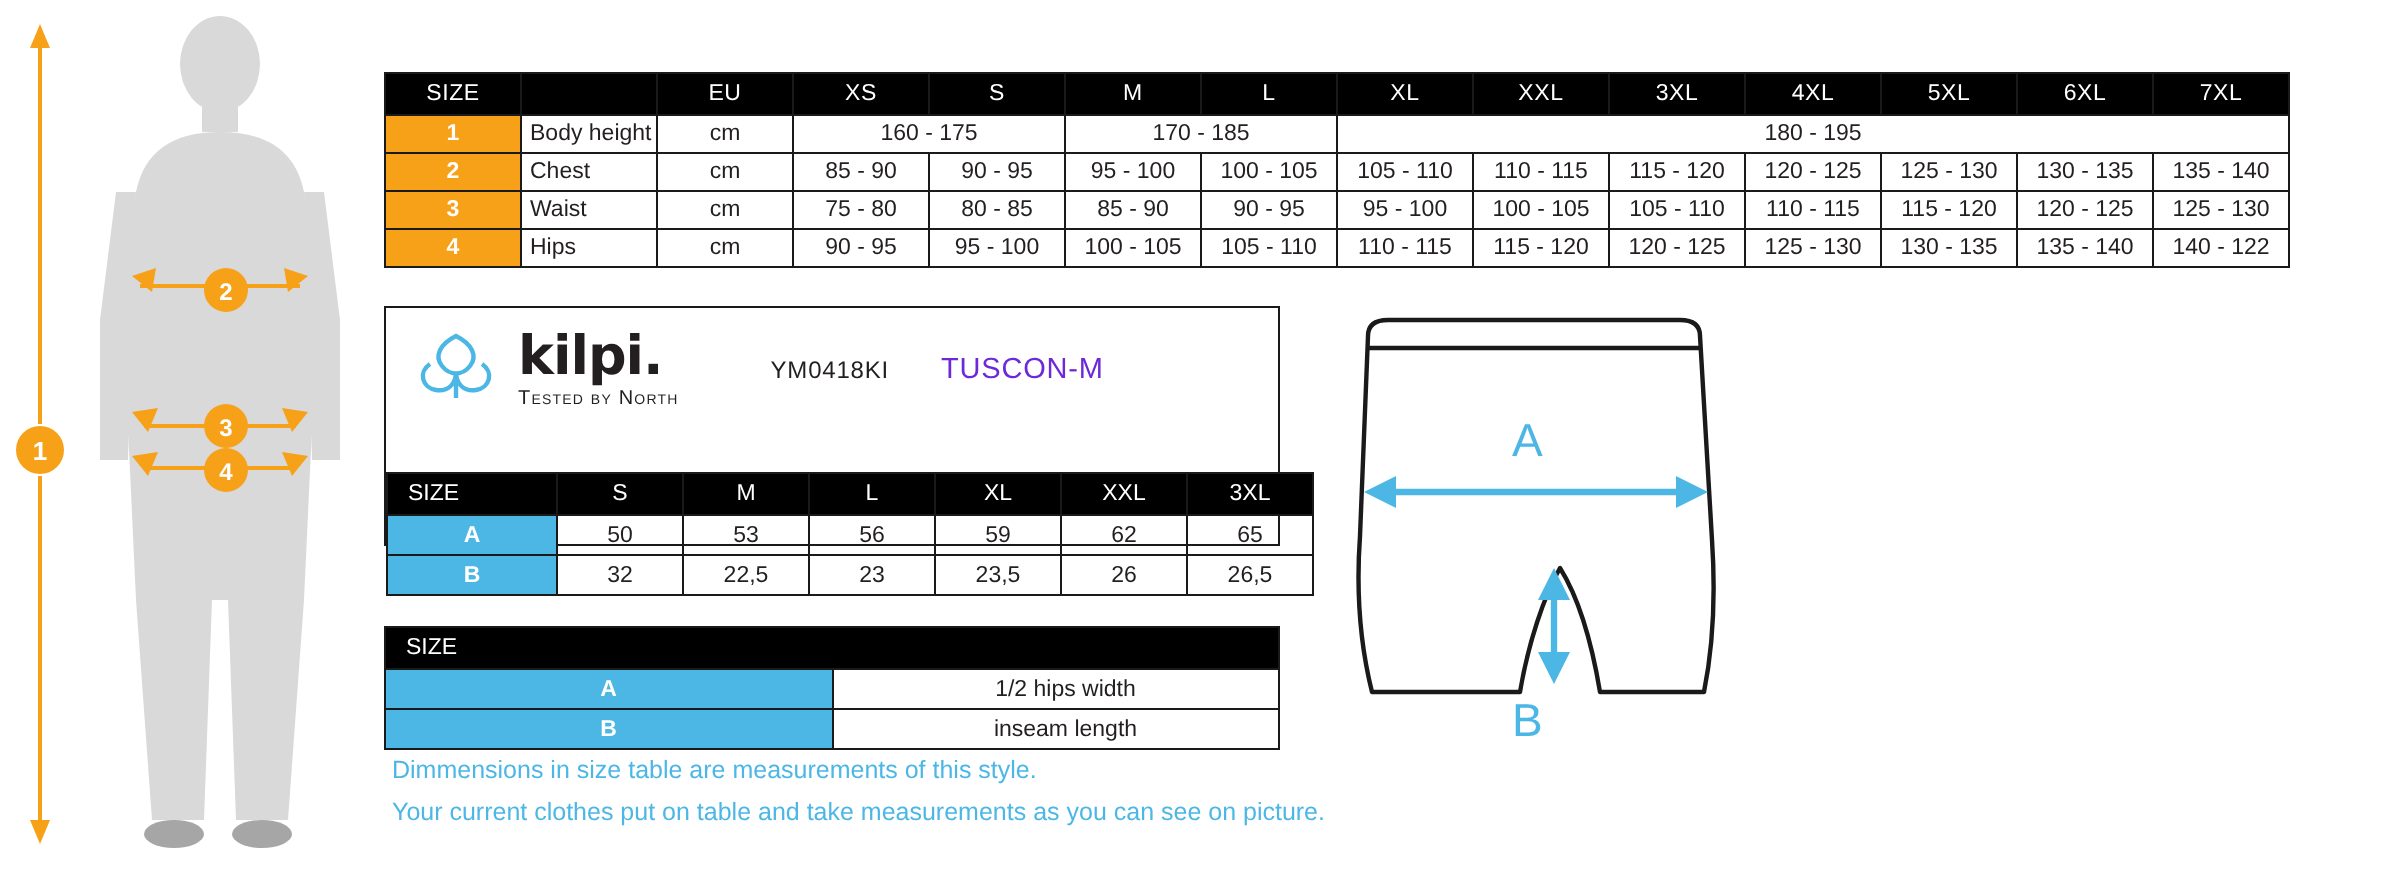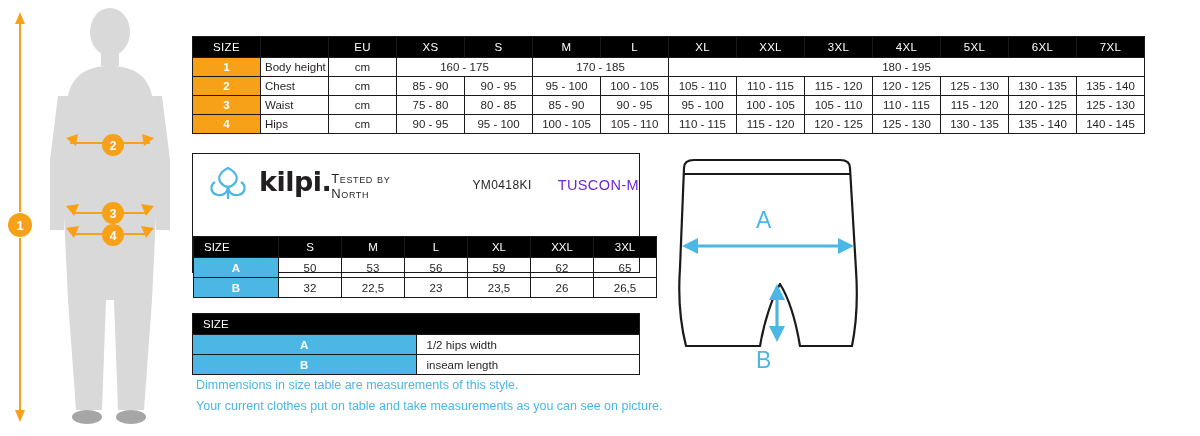--- a/index.html
+++ b/index.html
@@ -87,31 +87,31 @@
     background: #ffffff;
   }
   #brand-inner {
     display: flex;
     align-items: center;
     height: 62px;
     padding-left: 12px;
     box-sizing: border-box;
   }
   #brand-logo-mark { margin-right: 8px; }
-  #brand-text { display: flex; flex-direction: row; justify-content: center; }
+  #brand-text { display: flex; flex-direction: column; justify-content: center; }
   #brand-name {
     font-family: "DejaVu Sans", sans-serif;
     font-weight: bold;
     font-size: 27px;
     line-height: 26px;
     color: #231f20;
     letter-spacing: -0.5px;
   }
   #brand-tagline {
-    font-size: 13px;
+    font-size: 10px;
     letter-spacing: .6px;
     color: #231f20;
     margin-top: 2px;
     font-variant: small-caps;
   }
   #product-code {
     font-size: 12px;
     color: #231f20;
     margin-left: 46px;
     letter-spacing: .4px;
@@ -163,21 +163,21 @@
     padding-left: 10px;
   }
   #legend-table td.abkey {
     background: #4cb7e5;
     color: #ffffff;
     font-weight: bold;
     width: 64px;
     text-align: center;
   }
   #legend-table td.desc {
-    text-align: left;
+    text-align: center;
     padding-left: 10px;
     font-size: 11.5px;
   }
 
   
   #notes {
     position: absolute;
     left: 196px;
     top: 375px;
     width: 620px;
@@ -348,21 +348,21 @@
           <td class="val">90 - 95</td>
           <td class="val">95 - 100</td>
           <td class="val">100 - 105</td>
           <td class="val">105 - 110</td>
           <td class="val">110 - 115</td>
           <td class="val">115 - 120</td>
           <td class="val">120 - 125</td>
           <td class="val">125 - 130</td>
           <td class="val">130 - 135</td>
           <td class="val">135 - 140</td>
-          <td class="val">140 - 145</td>
+          <td class="val">140 - 122</td>
         </tr>
       </tbody>
     </table>
   </div>
 
   <div id="brand-block">
     <div id="brand-inner">
       <span id="brand-logo-mark">
         <svg width="46" height="42" viewBox="0 0 46 42" xmlns="http://www.w3.org/2000/svg">
           <g fill="none" stroke="#4cb7e5" stroke-width="2.2">

